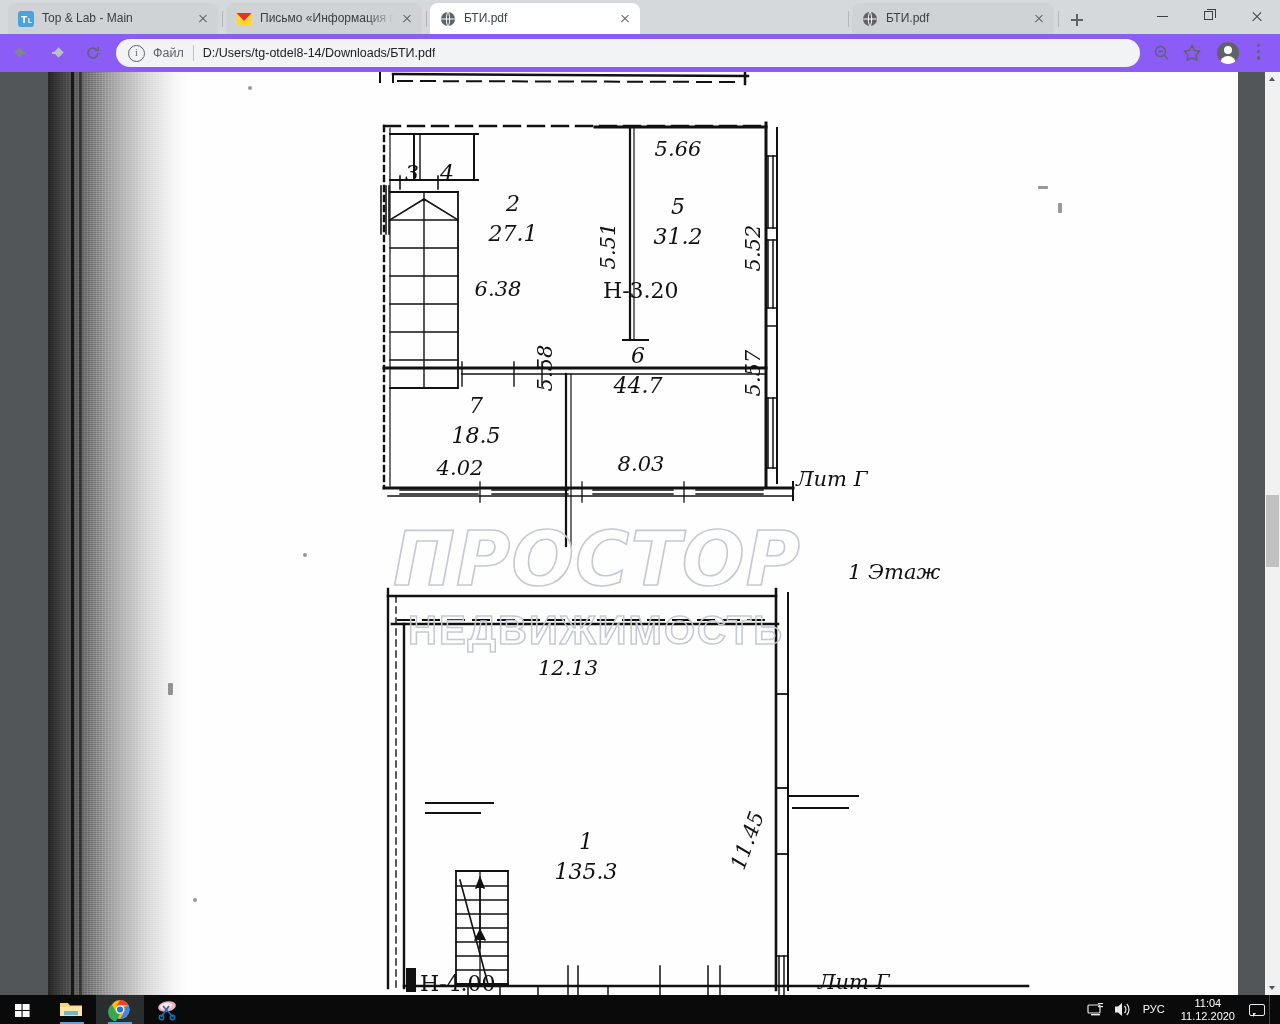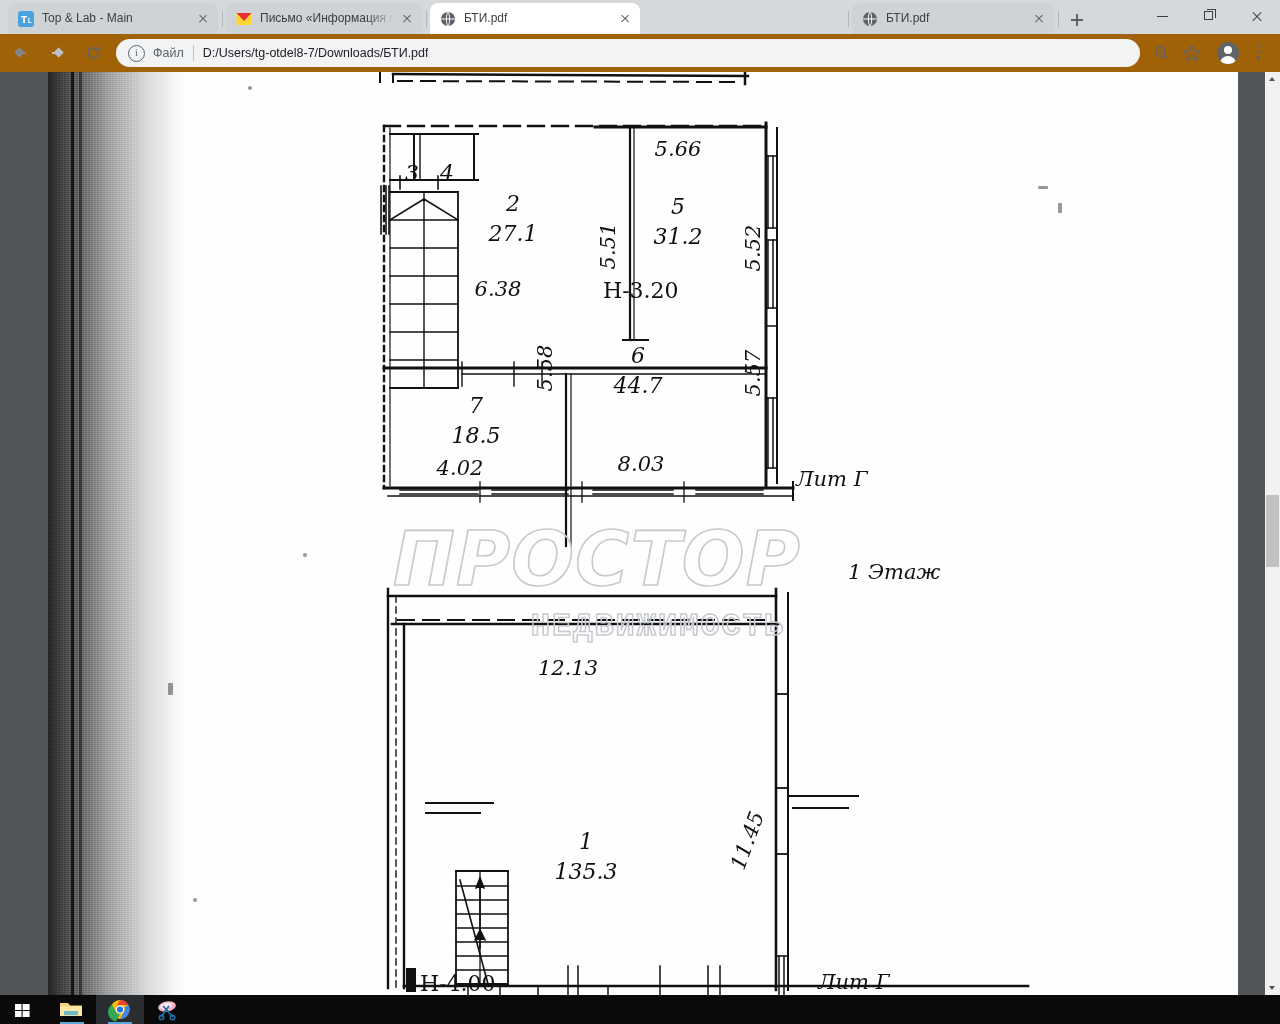--- a/index.html
+++ b/index.html
@@ -55,21 +55,21 @@
   .wctl{position:absolute;top:0;height:32px;width:46px;}
   .wctl i{position:absolute;display:block;background:#3c4043;}
   .min i{left:15px;top:16px;width:11px;height:1.2px;}
   .max b{position:absolute;left:16px;top:11px;width:9px;height:9px;border:1.2px solid #3c4043;box-sizing:border-box;}
   .max s{position:absolute;left:18.5px;top:8.6px;width:9px;height:9px;border:1.2px solid #3c4043;border-bottom:none;border-left:none;box-sizing:border-box;}
   .close i{left:17px;top:15.5px;width:12px;height:1.3px;}
   .close i:first-child{transform:rotate(45deg);}
   .close i:last-child{transform:rotate(-45deg);}
 
   
-  .toolbar{position:relative;height:38px;background:#a16207;display:flex;align-items:center;}
+  .toolbar{position:relative;height:38px;background:#8b5cf6;display:flex;align-items:center;}
   .nav-btn{width:30px;height:30px;margin-left:6px;border-radius:50%;position:relative;flex:0 0 30px;}
   .arrow{position:absolute;left:9px;top:9px;width:12px;height:12px;}
   .arrow::before{
     content:"";position:absolute;left:1px;top:5px;width:10px;height:1.5px;background:#5f6368;
   }
   .arrow::after{
     content:"";position:absolute;left:1px;top:2px;width:6px;height:6px;
     border-left:1.5px solid #5f6368;border-bottom:1.5px solid #5f6368;transform:rotate(45deg);
   }
   .arrow.right{transform:scaleX(-1);}
@@ -126,22 +126,22 @@
 
   
   .wm{position:absolute;pointer-events:none;}
   .wm-top{
     left:345px;top:448px;width:520px;height:90px;
     font-family:"DejaVu Sans", sans-serif;font-weight:700;font-size:74px;
     color:transparent;-webkit-text-stroke:1.6px #c6c9cf;letter-spacing:1px;white-space:nowrap;font-style:italic;
   }
   .wm-bot{
     left:360px;top:540px;width:500px;height:60px;
-    font-family:Liberation Mono, monospace;font-weight:700;font-size:32px;
-    color:transparent;-webkit-text-stroke:1.5px #c6c9cf;letter-spacing:2px;white-space:nowrap;text-align:center;
+    font-family:Liberation Sans, sans-serif;font-weight:700;font-size:40px;
+    color:transparent;-webkit-text-stroke:1.5px #c6c9cf;letter-spacing:2px;white-space:nowrap;
   }
 
   
   .vscroll{position:absolute;right:0;top:72px;width:15px;height:923px;background:#f1f1f1;}
   .vscroll .track{position:absolute;left:0;top:15px;right:0;bottom:15px;}
   .vthumb{position:absolute;left:1px;width:13px;background:#c1c1c1;border-radius:0;}
   .sb-arr{position:absolute;left:0;width:15px;height:15px;}
   .sb-arr::after{content:"";position:absolute;left:4px;width:0;height:0;border-left:3.5px solid transparent;border-right:3.5px solid transparent;}
   .sb-up{top:0;}
   .sb-up::after{top:5px;border-bottom:4px solid #50555c;}
@@ -256,21 +256,21 @@
             <path d="M13 8a5 5 0 1 1-1.6-3.7" fill="none" stroke="#5f6368" stroke-width="1.5"></path>
             <path d="M13.3 1.8v3.4h-3.4" fill="none" stroke="#5f6368" stroke-width="1.5"></path>
           </svg>
         </span>
       </div>
 
       <div class="omnibox">
         <span class="omni-info"></span>
         <span class="omni-scheme">Файл</span>
         <span class="omni-div"></span>
-        <span class="omni-url">D:/Users/tg-otdel8-7/Downloads/БТИ.pdf</span>
+        <span class="omni-url">D:/Users/tg-otdel8-14/Downloads/БТИ.pdf</span>
       </div>
 
       <div class="tbar-icon">
         <svg width="28" height="28" viewBox="0 0 28 28">
           <circle cx="12.5" cy="12.5" r="5" fill="none" stroke="#5f6368" stroke-width="1.4"></circle>
           <line x1="10" y1="12.5" x2="15" y2="12.5" stroke="#5f6368" stroke-width="1.4"></line>
           <line x1="16.3" y1="16.3" x2="20" y2="20" stroke="#5f6368" stroke-width="1.5"></line>
         </svg>
       </div>
       <div class="tbar-icon">
@@ -552,15 +552,39 @@
     <div class="tb-item" style="width:48px;">
       <svg width="48" height="29" viewBox="0 0 48 29">
         <ellipse cx="23" cy="11.5" rx="9" ry="5" fill="#f2b5c4" transform="rotate(-12 23 11.5)"></ellipse>
         <ellipse cx="22" cy="11" rx="6" ry="3" fill="#fde9ee" transform="rotate(-12 22 11)"></ellipse>
         <path d="M19 11 L29 22 M25 11 L17 22" stroke="#1d6ea8" stroke-width="1.8" fill="none"></path>
         <circle cx="17.5" cy="22.5" r="2.2" fill="none" stroke="#1d6ea8" stroke-width="1.6"></circle>
         <circle cx="28.5" cy="22.5" r="2.2" fill="none" stroke="#1d6ea8" stroke-width="1.6"></circle>
       </svg>
     </div>
 
+    <div class="tb-tray">
+      <div class="tray-ic">
+        <svg width="26" height="29" viewBox="0 0 26 29">
+          <rect x="5" y="10" width="12" height="8" rx="1" fill="none" stroke="#e8e8e8" stroke-width="1.2"></rect>
+          <rect x="8" y="19" width="9" height="1.4" fill="#e8e8e8"></rect>
+          <rect x="15" y="8" width="5" height="1.2" fill="#e8e8e8"></rect>
+          <rect x="15" y="11" width="5" height="1.2" fill="#e8e8e8"></rect>
+        </svg>
+      </div>
+      <div class="tray-ic">
+        <svg width="26" height="29" viewBox="0 0 26 29">
+          <path d="M6 11.5h3l4-3.5v13l-4-3.5H6z" fill="#e8e8e8"></path>
+          <path d="M15.5 11a5 5 0 0 1 0 7" fill="none" stroke="#e8e8e8" stroke-width="1.2"></path>
+          <path d="M17.8 9a8 8 0 0 1 0 11" fill="none" stroke="#e8e8e8" stroke-width="1.2"></path>
+        </svg>
+      </div>
+      <div class="tray-lang">РУС</div>
+      <div class="tray-clock">
+        <div>11:04</div>
+        <div>11.12.2020</div>
+      </div>
+      <div class="tray-notify"></div>
+      <div class="show-desktop"></div>
+    </div>
   </div>
 
 </div>
 
 </body></html>

